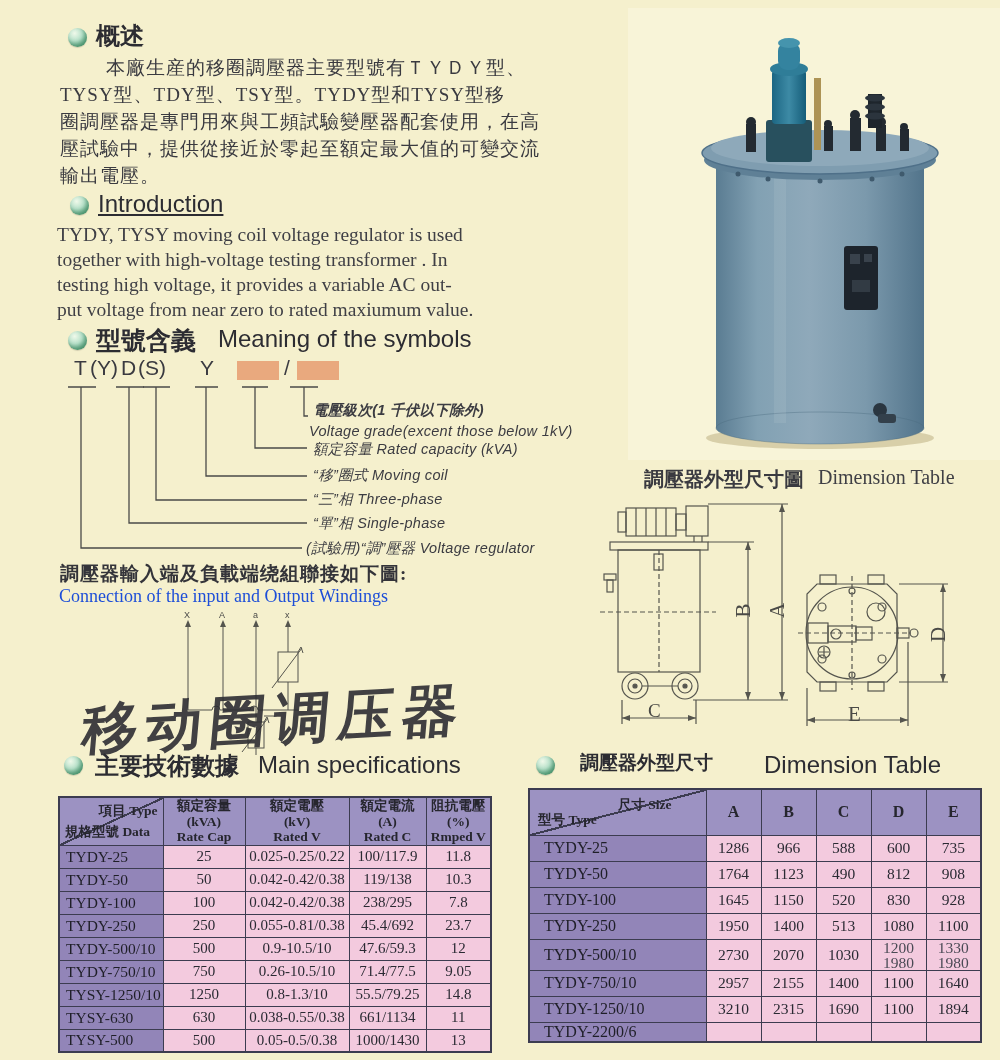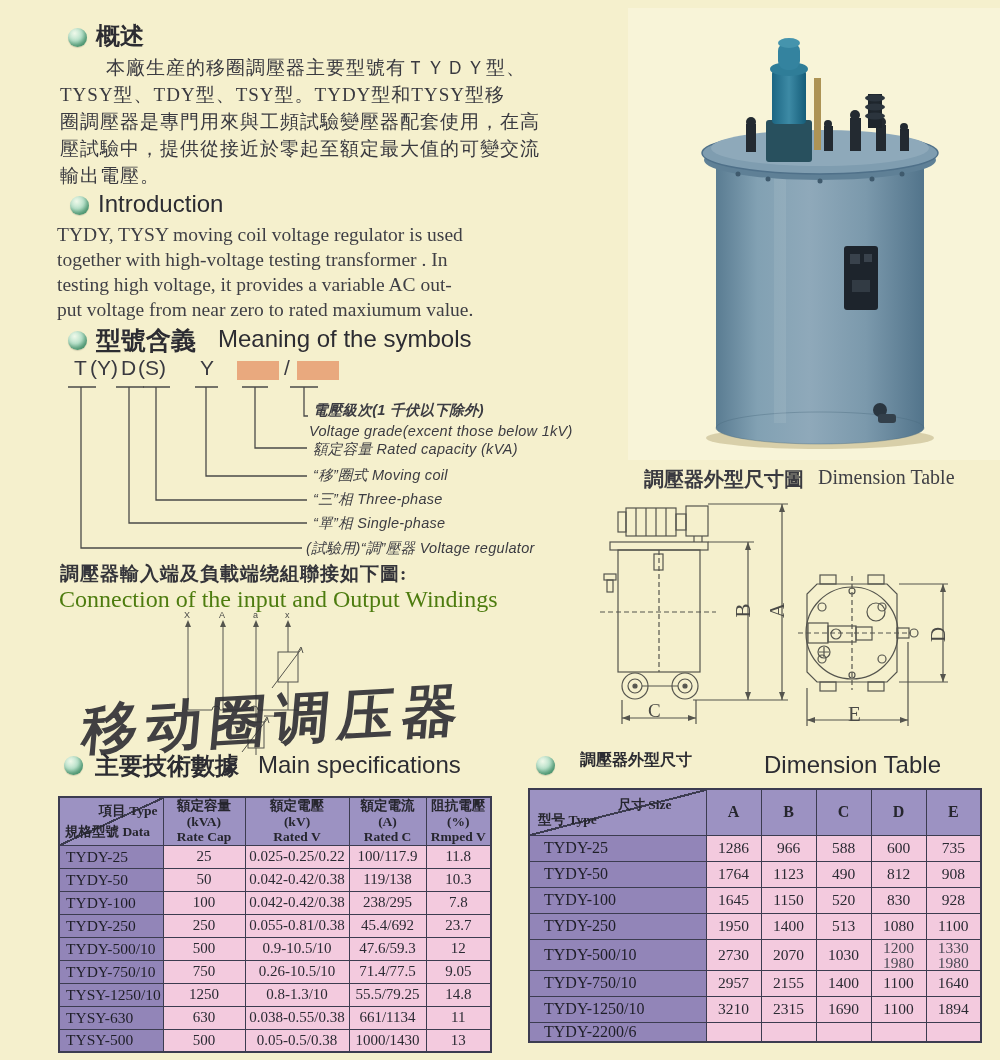--- a/index.html
+++ b/index.html
@@ -13,21 +13,21 @@
     position:absolute; width:19px; height:19px; border-radius:50%;
     background:radial-gradient(circle at 35% 28%, #f0f9ea, #b9e2cb 40%, #6fbb92 78%, #3f8f6a);
     box-shadow: inset -2px -3px 4px rgba(0,70,40,.35), 0 1px 1px rgba(0,0,0,.15);
   }
   .h-zh { font-family:"Liberation Sans", sans-serif; font-weight:700; color:#2c2c32; }
   .h-en { font-family:"Liberation Sans", sans-serif; font-weight:500; color:#2c2c32; }
   .zh-para { font-size:19px; line-height:27px; color:#3a3a40; letter-spacing:1px; }
   .zh-para div:first-child { text-indent:46px; }
   .en-para { font-size:19.5px; line-height:25px; color:#3f3f45; }
   .caption { font-size:19px; font-weight:700; color:#34343a; letter-spacing:1px; }
-  .caption-en { font-size:24px; color:#4d7c0f; }
+  .caption-en { font-size:18px; color:#1d4ed8; }
 
   
   .sym-code { position:absolute; font-family:"Liberation Sans", sans-serif;
               font-size:21px; font-weight:500; color:#3a3a40; }
   .sym-box { position:absolute; width:42px; height:19px; background:#e9a97e; }
   .sym-label { position:absolute; font-family:"Liberation Sans", sans-serif;
                font-style:italic; font-size:14.5px; color:#3c3c42; white-space:nowrap; letter-spacing:.3px; }
 
   
   .term { position:absolute; font-size:9px; color:#4a4a48; font-family:"Liberation Sans", sans-serif;}
@@ -76,21 +76,21 @@
   <div class="abs h-zh" style="left:96px; top:20px; font-size:24px;">概述</div>
   <div class="abs zh-para" style="left:60px; top:54px; width:555px;">
       <div>本廠生産的移圈調壓器主要型號有ＴＹＤＹ型、</div>
       <div>TYSY型、TDY型、TSY型。TYDY型和TYSY型移</div>
       <div>圈調壓器是專門用來與工頻試驗變壓器配套使用，在高</div>
       <div>壓試驗中，提供從接近於零起至額定最大值的可變交流</div>
       <div>輸出電壓。</div>
     </div>
 
   <span class="bullet" style="left:70px; top:196px;"></span>
-  <div class="abs h-en" style="left:98px; top:190px; font-size:24px;">Introduction</div>
+  <div class="abs h-en" style="left:98px; top:190px; font-size:24px;text-decoration:underline;">Introduction</div>
   <div class="abs en-para" style="left:57px; top:222px; width:560px;">
       <div>TYDY, TYSY moving coil voltage regulator is used</div>
       <div>together with high-voltage testing transformer . In</div>
       <div>testing high voltage, it provides a variable AC out-</div>
       <div>put voltage from near zero to rated maxiumum value.</div>
     </div>
 
   <span class="bullet" style="left:68px; top:331px;"></span>
   <div class="abs h-zh" style="left:96px; top:324px; font-size:25px;">型號含義</div>
   <div class="abs h-en" style="left:218px; top:325px; font-size:24px;">Meaning of the symbols</div>
@@ -309,21 +309,21 @@
   <span class="dim-letter rot" style="left:770px; top:598px;">A</span>
   <span class="dim-letter" style="left:648px; top:700px; font-size:19px;">C</span>
   <span class="dim-letter rot" style="left:931px; top:622px;">D</span>
   <span class="dim-letter" style="left:848px; top:702px;">E</span>
 
   <span class="bullet" style="left:64px; top:756px;"></span>
   <div class="abs h-zh" style="left:95px; top:750px; font-size:24px;text-align:right;">主要技術數據</div>
   <div class="abs h-en" style="left:258px; top:751px; font-size:24px;">Main specifications</div>
 
   <span class="bullet" style="left:536px; top:756px;"></span>
-  <div class="abs h-zh" style="left:566px; top:750px; font-size:16px;padding-left:14px;">調壓器外型尺寸</div>
+  <div class="abs h-zh" style="left:566px; top:750px; font-size:19px;padding-left:14px;">調壓器外型尺寸</div>
   <div class="abs h-en" style="left:764px; top:751px; font-size:24px;">Dimension Table</div>
 
   <table id="spec-table" style="left:58px; top:796px; width:432px;">
     <colgroup>
         <col style="width:104px">
         <col style="width:82px">
         <col style="width:104px">
         <col style="width:77px">
         <col style="width:65px">
       </colgroup>

